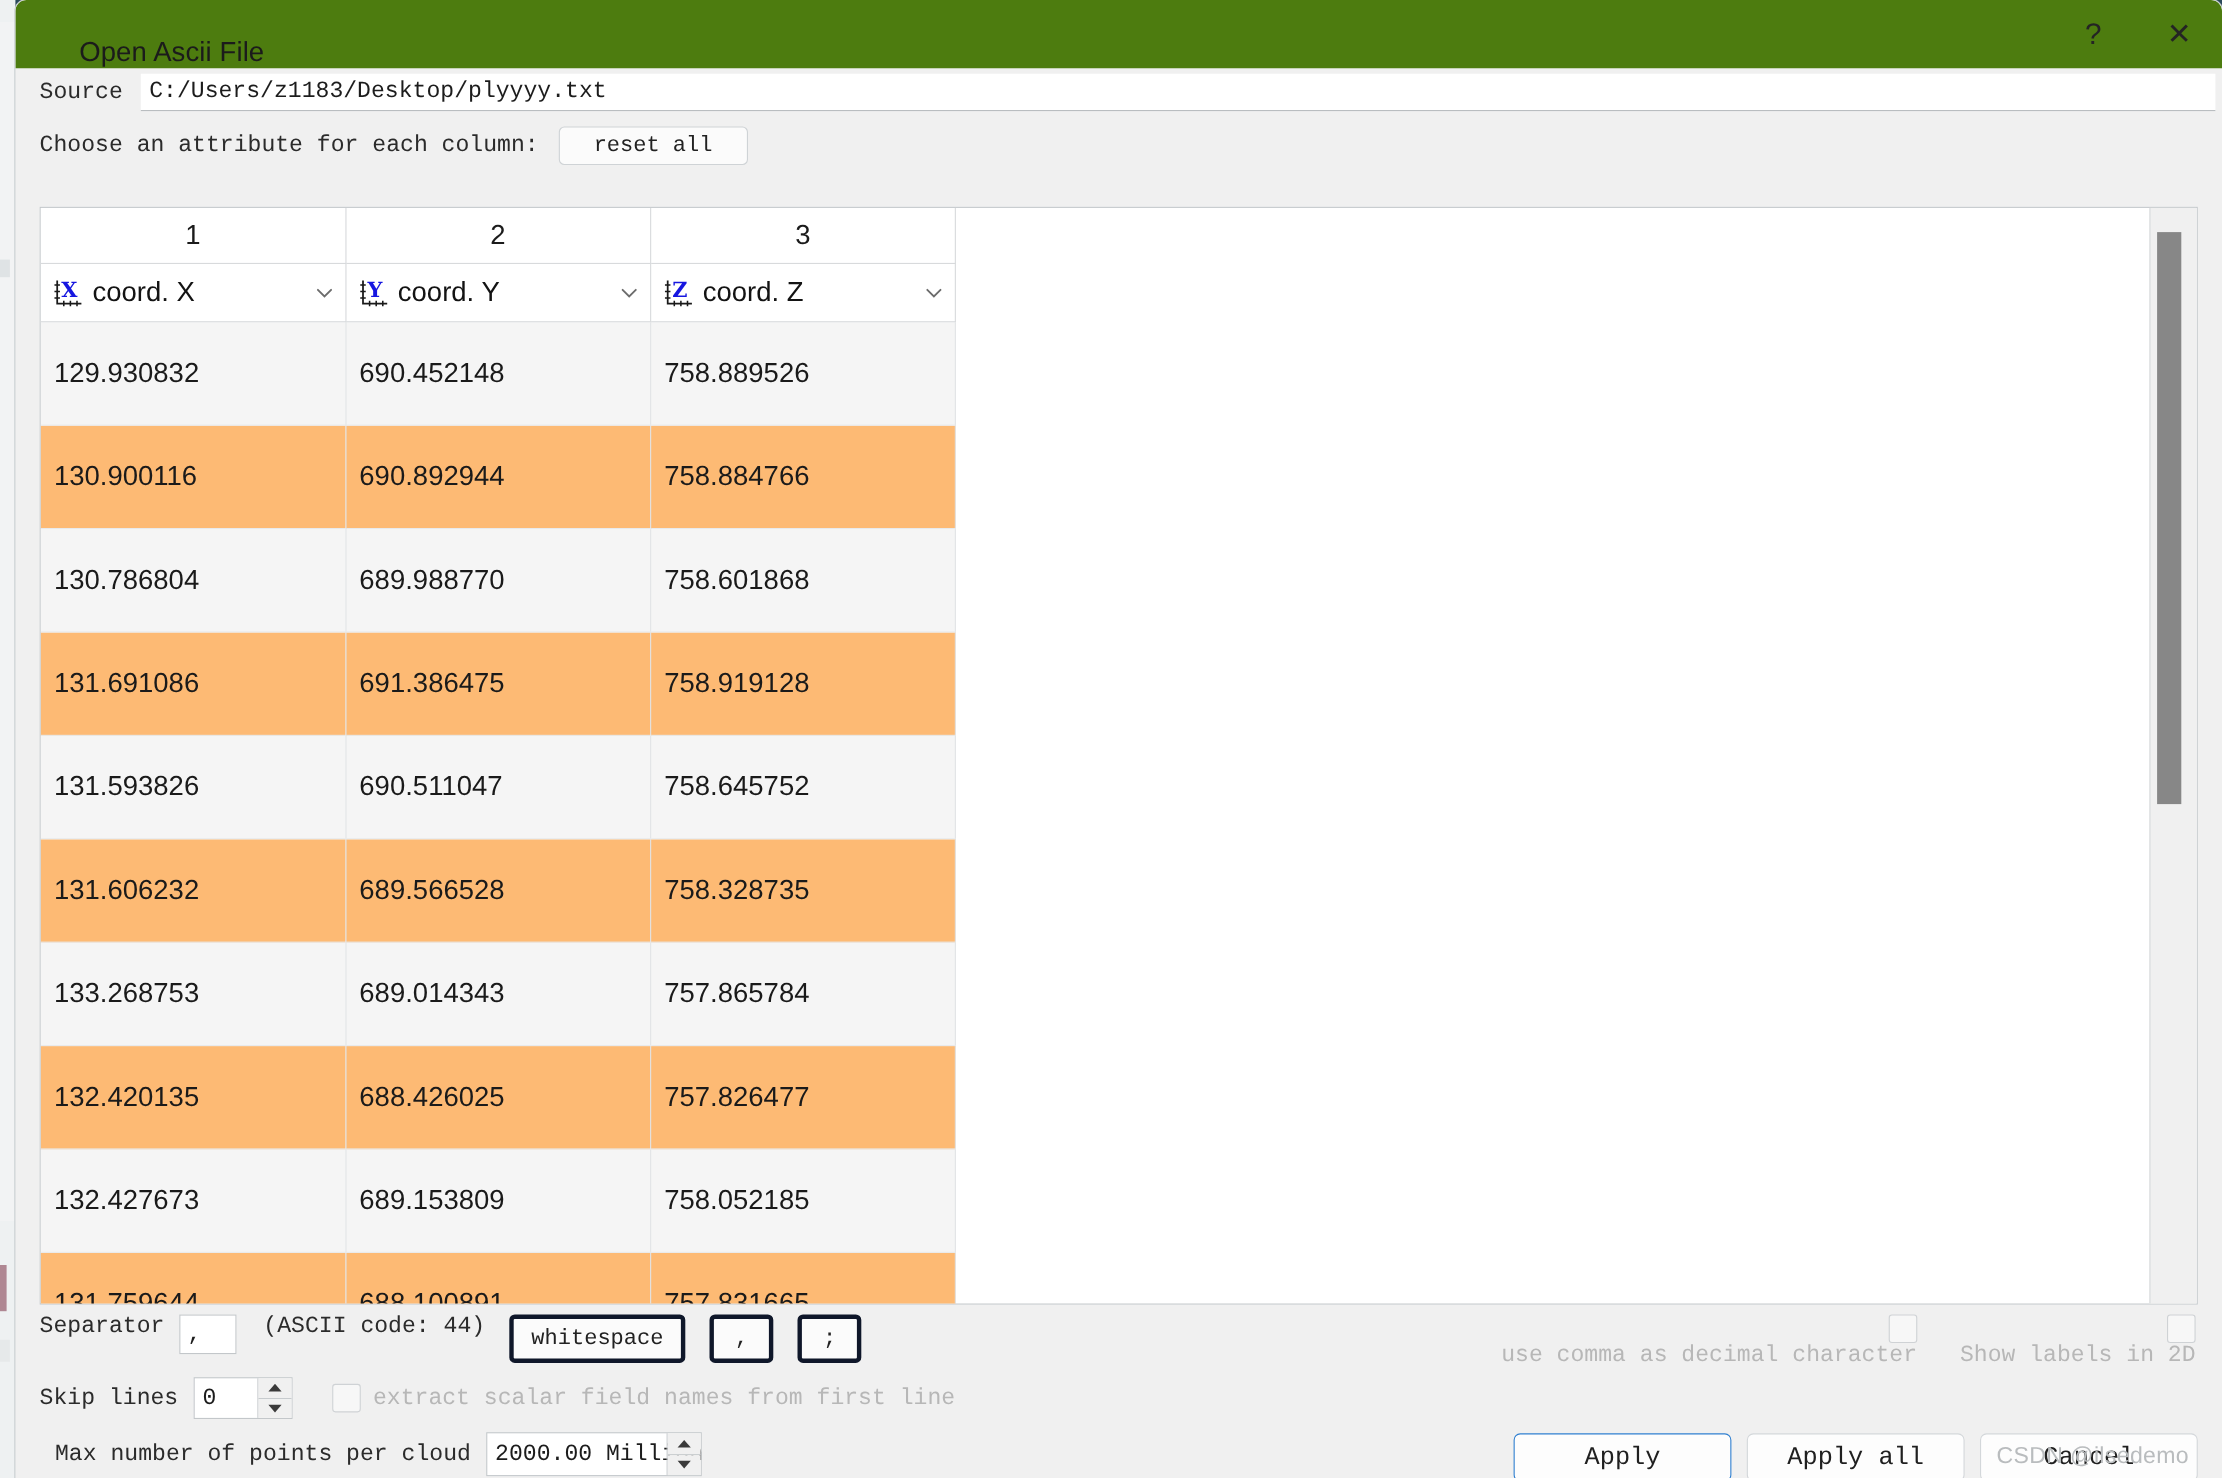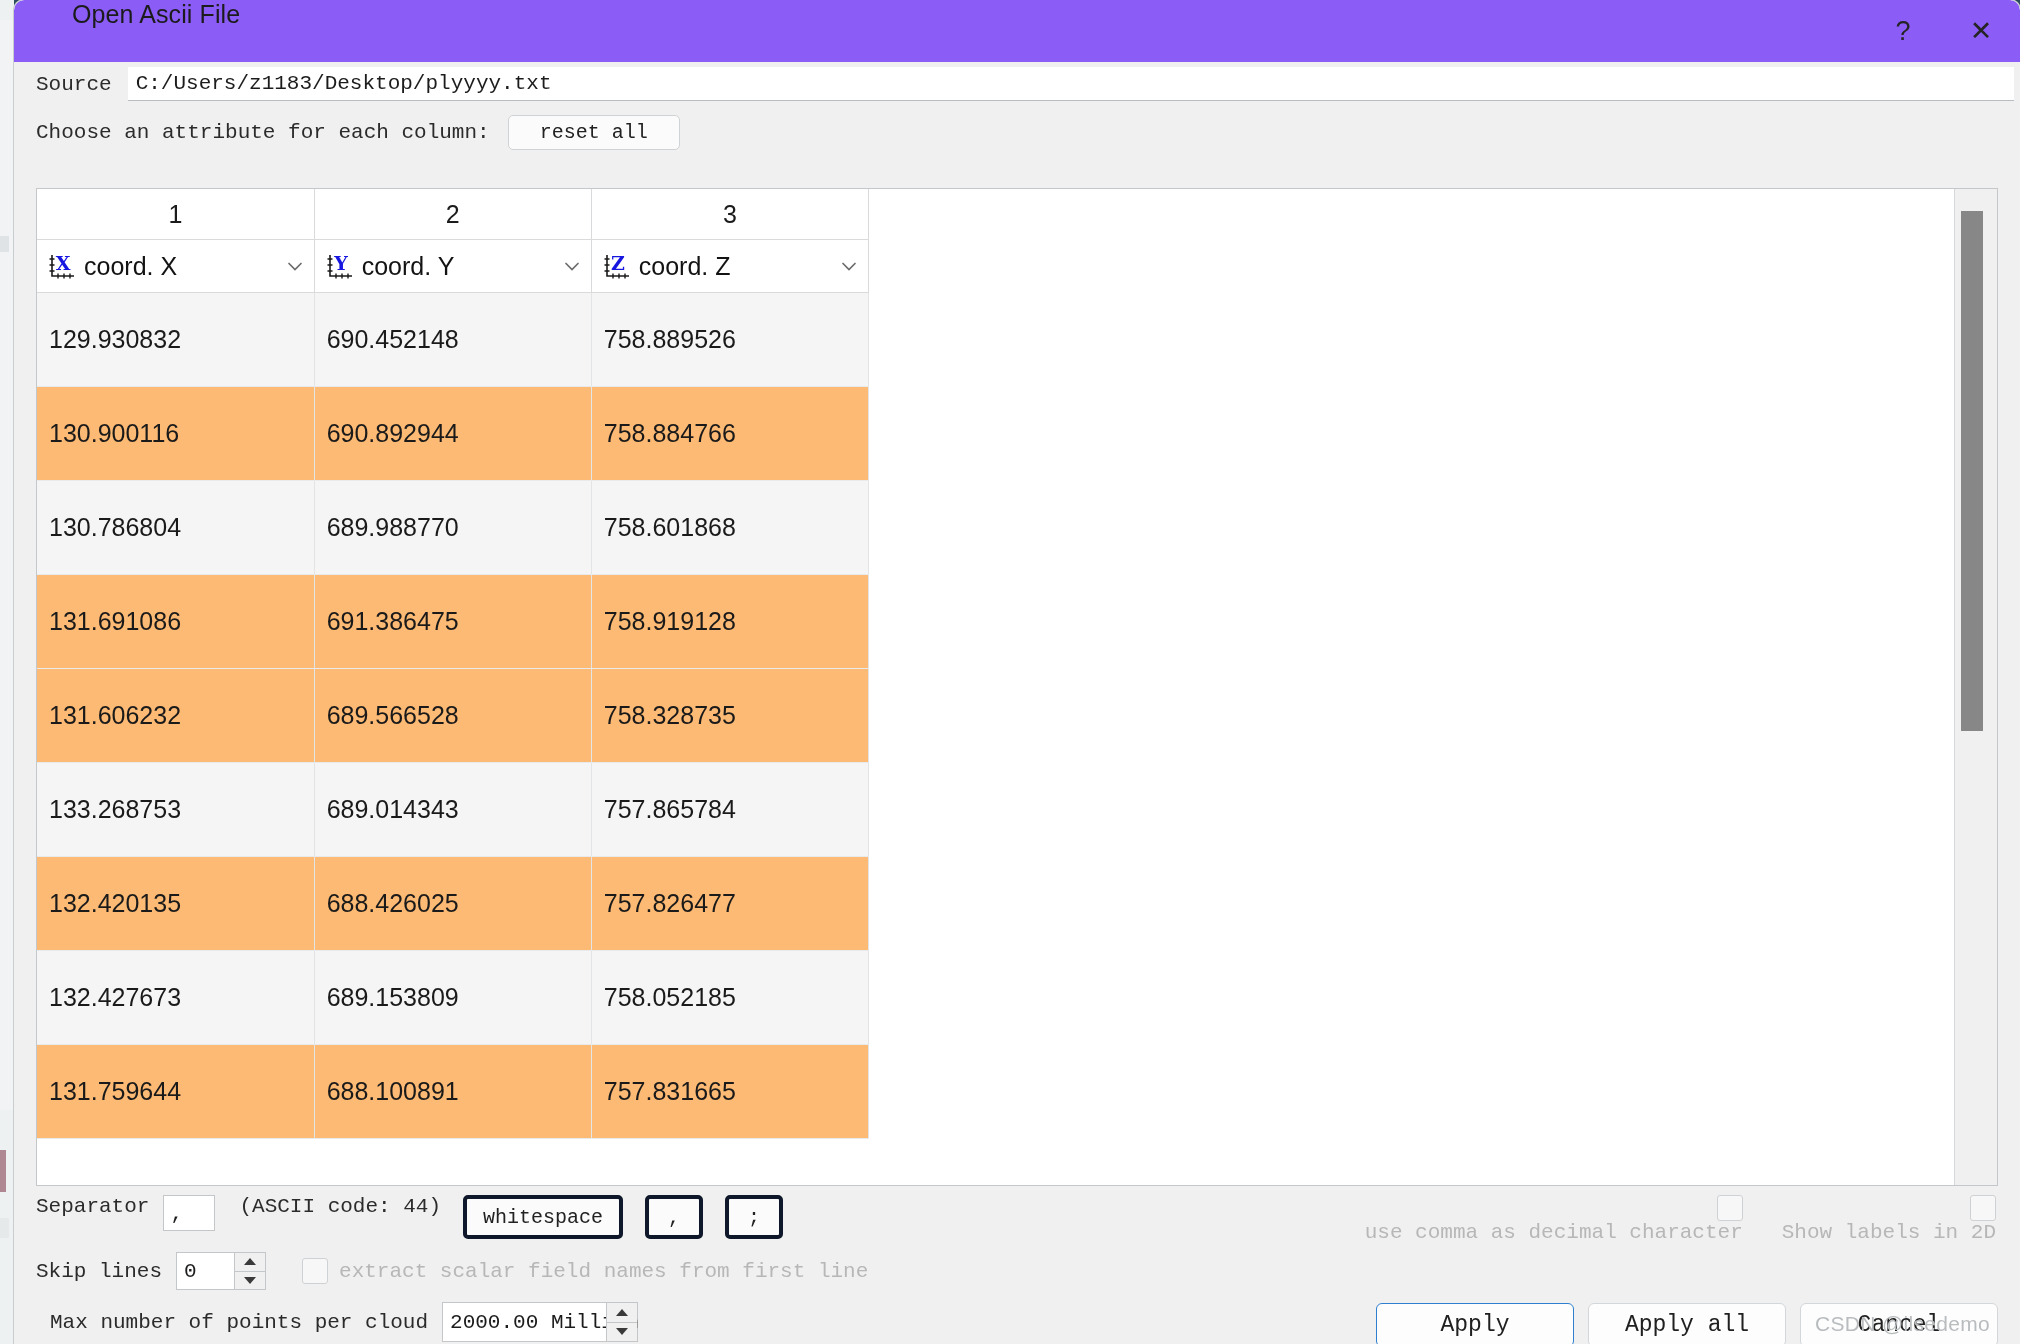--- a/index.html
+++ b/index.html
@@ -18,23 +18,23 @@
   .dialog{
     position:absolute;left:14px;top:0;width:2006px;height:1344px;
     background:#f0f0f0;
     border-top-left-radius:10px;border-top-right-radius:10px;
     box-shadow:0 0 0 1px #c8cdd0;
     overflow:hidden;
   }
   
   .titlebar{
     position:relative;height:62px;
-    background:#8b5cf6;
+    background:#4d7c0f;
     border-top-left-radius:10px;border-top-right-radius:10px;
-    display:flex;align-items:flex-start;
+    display:flex;align-items:flex-end;
   }
   .title-logo{margin-left:16px;width:30px;height:30px;display:flex;align-items:center;justify-content:center;}
   .title-text{
     margin-left:12px;font-size:25px;color:#1b1b1b;letter-spacing:.1px;
   }
   .title-btns{position:absolute;right:0;top:0;height:62px;display:flex;align-items:center;}
   .tb-btn{
     width:78px;height:62px;display:flex;align-items:center;justify-content:center;
     font-size:27px;color:#242424;cursor:default;
   }
@@ -311,20 +311,25 @@
             <tr class="alt">
               <td class="data">130.786804</td>
               <td class="data">689.988770</td>
               <td class="data">758.601868</td>
             </tr>
             <tr class="norm">
               <td class="data">131.691086</td>
               <td class="data">691.386475</td>
               <td class="data">758.919128</td>
             </tr>
+            <tr class="alt">
+              <td class="data">131.593826</td>
+              <td class="data">690.511047</td>
+              <td class="data">758.645752</td>
+            </tr>
             <tr class="norm">
               <td class="data">131.606232</td>
               <td class="data">689.566528</td>
               <td class="data">758.328735</td>
             </tr>
             <tr class="alt">
               <td class="data">133.268753</td>
               <td class="data">689.014343</td>
               <td class="data">757.865784</td>
             </tr>

